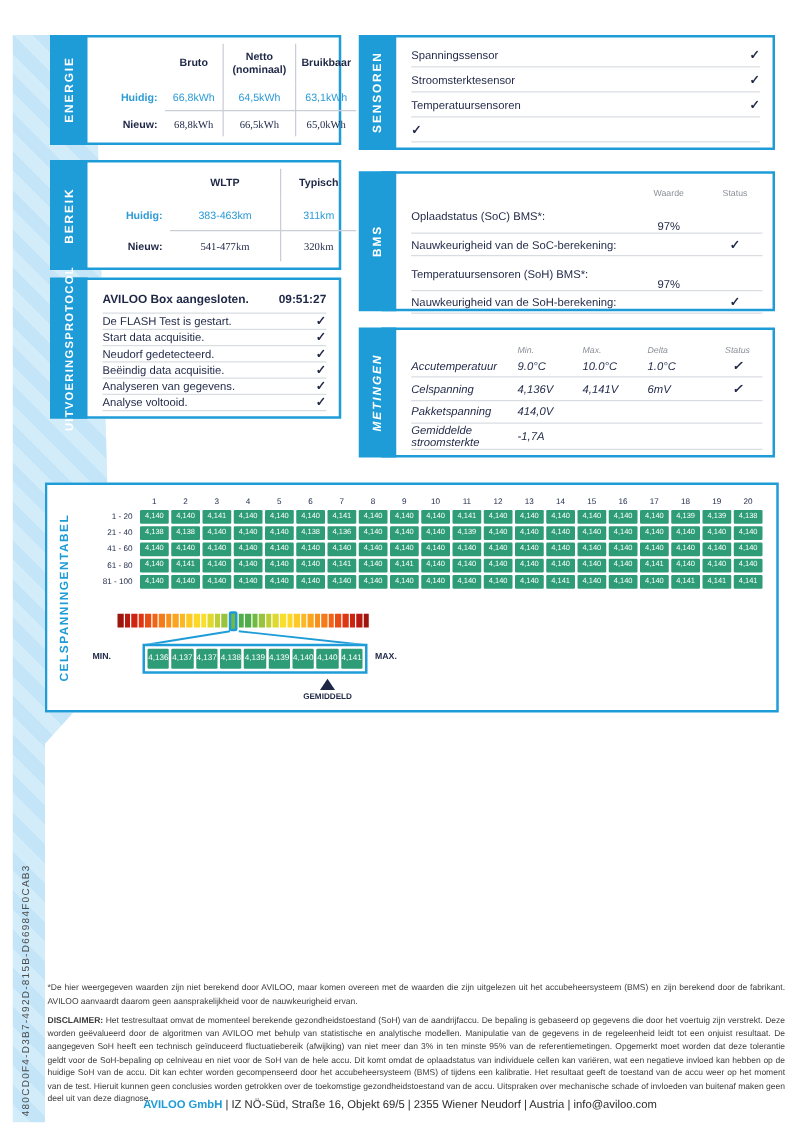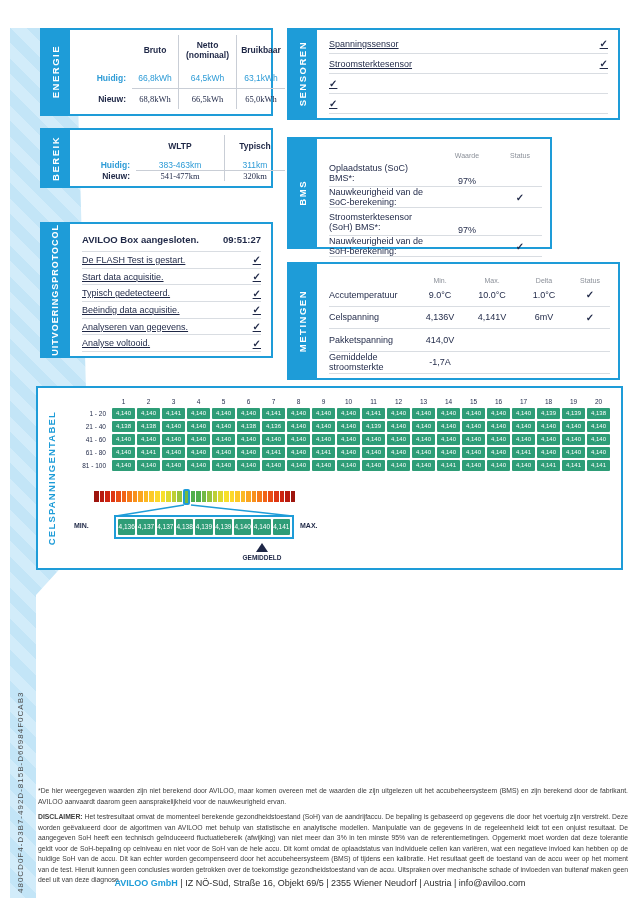--- a/index.html
+++ b/index.html
@@ -41,29 +41,29 @@
   
   .etable { position:absolute; left:20px; right:6px; top:5px; bottom:5px; display:grid; }
   .etable > div { display:flex; align-items:center; justify-content:center; text-align:center; font-size:8.5px; }
   .ehead { font-weight:bold; color:#1e2746; line-height:1.15; }
   .elabel { justify-content:flex-end !important; padding-right:6px; font-weight:bold; }
   .vsep { border-left:1px solid #c9ced6; }
   .hsep { border-top:1px solid #c9ced6;font-family:Liberation Serif, serif; }
 
   
   .rows { position:absolute; left:22px; right:10px; top:4px; bottom:4px; display:flex; flex-direction:column; }
-  .rowline { flex:1; display:flex; align-items:center; border-bottom:1px solid #d9dde2; font-size:9px; color:#1e2746;text-decoration:underline; }
+  .rowline { flex:1; display:flex; align-items:center; border-bottom:1px solid #d9dde2; font-size:9px; color:#1e2746; }
   .rowline .lbl { flex:1; }
 
   
   .mgrid { position:absolute; left:22px; right:8px; top:4px; bottom:4px; display:flex; flex-direction:column; }
   .mhead { display:flex; align-items:flex-end; font-size:7px; color:#8b9099; height:16px; }
   .mrow  { flex:1; display:flex; align-items:center; border-bottom:1px solid #d9dde2; font-size:9px; color:#1e2746; }
   .c-lbl { flex:1; text-align:left; }
-  .c-52 { width:52px; text-align:center; }
+  .c-52 { width:52px; text-align:left; }
   .c-62 { width:62px; text-align:center;margin-top:17px; }
   .c-44 { width:44px; text-align:center; }
   .c-40 { width:40px; text-align:center; }
 
   
   .phead { display:flex; align-items:center; border-bottom:1px solid #d9dde2; height:24px; font-size:9.5px; font-weight:bold; color:#1e2746; }
   .phead .time { margin-left:auto; }
 
   
   .ctbox { position:absolute; left:36px; top:386px; width:587px; height:184px; background:#fff; border:2px solid #1e9cd8; }
@@ -116,58 +116,58 @@
         <div class="navy hsep">68,8kWh</div>
         <div class="navy vsep hsep">66,5kWh</div>
         <div class="navy vsep hsep">65,0kWh</div>
       </div>
     </div>
     <div class="tab">
         <span>ENERGIE</span>
       </div>
   </div>
 
-  <div class="section" style="left:40px; top:128px; width:233px; height:60px;padding-left:28px;">
+  <div class="section" style="left:40px; top:128px; width:233px; height:88px;padding-left:28px;">
     <div class="card">
       <div class="etable" style="grid-template-columns:56px 88px 61px; grid-template-rows:24px 1fr 1fr;">
         <div></div>
         <div class="ehead">WLTP</div>
         <div class="ehead vsep">Typisch</div>
 
         <div class="elabel blue">Huidig:</div>
         <div class="blue">383-463km</div>
         <div class="blue vsep">311km</div>
 
         <div class="elabel navy">Nieuw:</div>
         <div class="navy hsep">541-477km</div>
         <div class="navy vsep hsep">320km</div>
       </div>
     </div>
     <div class="tab">
         <span>BEREIK</span>
       </div>
   </div>
 
-  <div class="section" style="left:40px; top:222px; width:233px; height:136px;">
+  <div class="section" style="left:40px; top:222px; width:233px; height:113px;">
     <div class="card">
       <div class="rows">
         <div class="phead">
           <span>AVILOO Box aangesloten.</span>
           <span class="time">09:51:27</span>
         </div>
         <div class="rowline">
             <span class="lbl">De FLASH Test is gestart.</span>
             <span class="chk">✓</span>
           </div>
         <div class="rowline">
             <span class="lbl">Start data acquisitie.</span>
             <span class="chk">✓</span>
           </div>
         <div class="rowline">
-            <span class="lbl">Typisch gedetecteerd.</span>
+            <span class="lbl">Neudorf gedetecteerd.</span>
             <span class="chk">✓</span>
           </div>
         <div class="rowline">
             <span class="lbl">Beëindig data acquisitie.</span>
             <span class="chk">✓</span>
           </div>
         <div class="rowline">
             <span class="lbl">Analyseren van gegevens.</span>
             <span class="chk">✓</span>
           </div>
@@ -187,68 +187,69 @@
       <div class="rows">
         <div class="rowline">
             <span class="lbl">Spanningssensor</span>
             <span class="chk">✓</span>
           </div>
         <div class="rowline">
             <span class="lbl">Stroomsterktesensor</span>
             <span class="chk">✓</span>
           </div>
         <div class="rowline">
+            <span class="lbl">Temperatuursensoren</span>
             <span class="chk">✓</span>
           </div>
         <div class="rowline">
             <span class="chk">✓</span>
           </div>
       </div>
     </div>
     <div class="tab">
         <span>SENSOREN</span>
       </div>
   </div>
 
-  <div class="section" style="left:287px; top:137px; width:265px; height:112px;">
+  <div class="section" style="left:287px; top:137px; width:333px; height:112px;">
     <div class="card">
       <div class="mgrid">
         <div class="mhead">
           <span class="c-lbl"></span>
           <span class="c-62">Waarde</span>
           <span class="c-44">Status</span>
         </div>
         <div class="mrow">
           <span class="c-lbl">Oplaadstatus (SoC) BMS*:</span>
           <span class="c-62">97%</span>
           <span class="c-44"></span>
         </div>
         <div class="mrow">
           <span class="c-lbl">Nauwkeurigheid van de SoC-berekening:</span>
           <span class="c-62"></span>
           <span class="c-44 chk">✓</span>
         </div>
         <div class="mrow">
-          <span class="c-lbl">Stroomsterktesensor (SoH) BMS*:</span>
+          <span class="c-lbl">Temperatuursensoren (SoH) BMS*:</span>
           <span class="c-62">97%</span>
           <span class="c-44"></span>
         </div>
         <div class="mrow">
           <span class="c-lbl">Nauwkeurigheid van de SoH-berekening:</span>
           <span class="c-62"></span>
           <span class="c-44 chk">✓</span>
         </div>
       </div>
     </div>
     <div class="tab">
         <span>BMS</span>
       </div>
   </div>
 
-  <div class="section" style="left:287px; top:262px; width:333px; height:118px;">
+  <div class="section" style="left:287px; top:262px; width:333px; height:104px;font-style:italic;">
     <div class="card">
       <div class="mgrid">
         <div class="mhead">
           <span class="c-lbl"></span>
           <span class="c-52">Min.</span>
           <span class="c-52">Max.</span>
           <span class="c-52">Delta</span>
           <span class="c-40">Status</span>
         </div>
         <div class="mrow">

